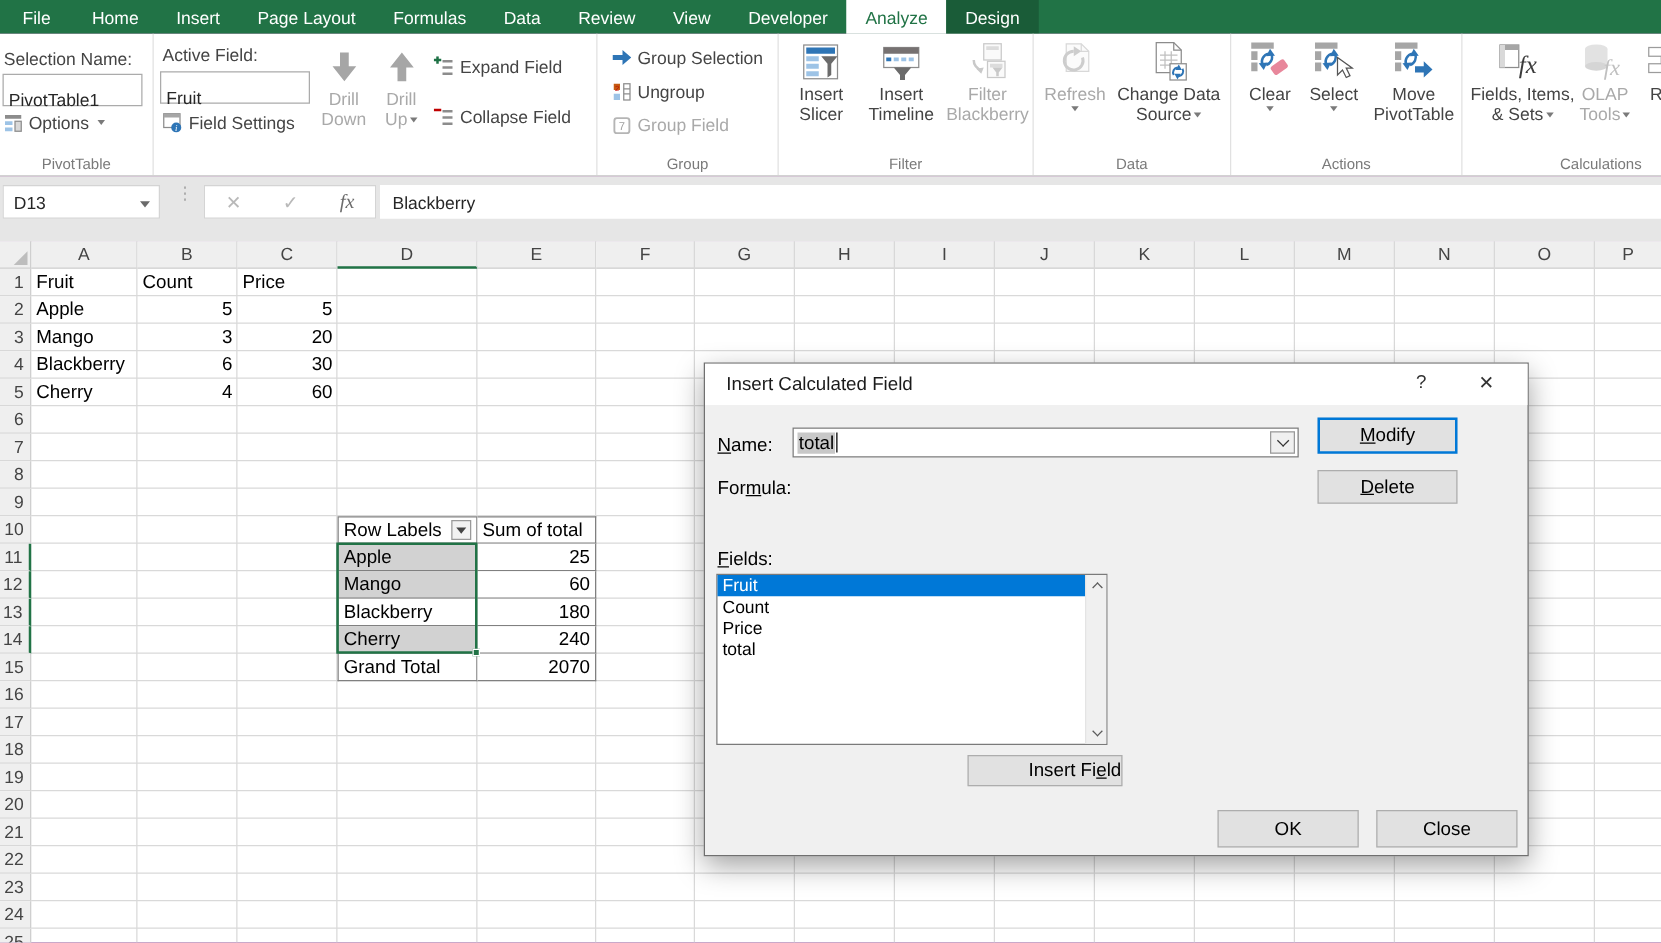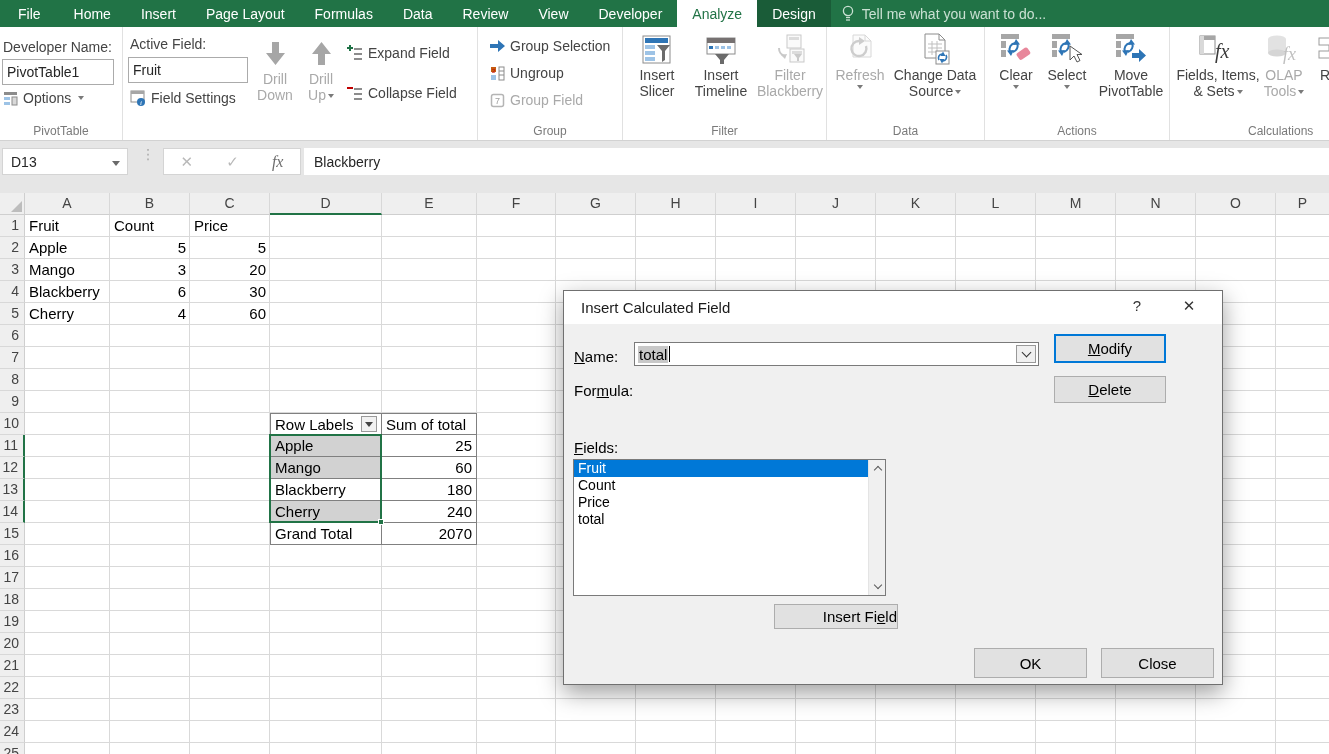--- a/index.html
+++ b/index.html
@@ -12,21 +12,21 @@
   .mtab.filetab { padding:0 18px; }
   .mtab.active { background:#fff; color:#217346; }
   .mtab.contextual { background:#1a5c38; }
   .tellme { display:flex; align-items:center; gap:7px; margin-left:10px; color:#c9e0d2; }
 
   
   .ribbon { position:absolute; left:0; top:27px; width:100%; height:114px; background:#fff; border-bottom:1px solid #d2d2d2; }
   .rgroup { position:absolute; top:0; height:113px; border-right:1px solid #e1e1e1; }
   .glabel { position:absolute; bottom:2px; left:0; right:0; text-align:center; font-size:12px; color:#7a7a7a; }
   .rtext { font-size:14px; color:#444; white-space:nowrap; }
-  .rinput { position:absolute; background:#fff; border:1px solid #ababab; font-size:14px; color:#262626; display:flex; align-items:center; padding:12px 4px; }
+  .rinput { position:absolute; background:#fff; border:1px solid #ababab; font-size:14px; color:#262626; display:flex; padding:12px 4px; }
   .smallbtn { position:absolute; display:flex; align-items:center; gap:5px; font-size:14px; color:#444; white-space:nowrap; cursor:default; }
   .smallbtn.dis, .bb.dis .bt, .dis { color:#a9a9a9; }
   .bb { position:absolute; display:flex; flex-direction:column; align-items:center; cursor:default; }
   .bb .bi { height:36px; display:flex; align-items:center; justify-content:center; }
   .bb .bt { font-size:14px; line-height:16px; text-align:center; color:#444; white-space:nowrap; }
   .bb.dis .bt { color:#a9a9a9; }
   .car { display:inline-block; width:0; height:0; border-left:3px solid transparent; border-right:3px solid transparent; border-top:4px solid #7a7a7a; margin-left:2px; vertical-align:middle; }
   .car.below { margin:2px 0 0 0; }
 
   
@@ -99,34 +99,26 @@
         <div class="mtab">Insert</div>
         <div class="mtab">Page Layout</div>
         <div class="mtab">Formulas</div>
         <div class="mtab">Data</div>
         <div class="mtab">Review</div>
         <div class="mtab">View</div>
         <div class="mtab">Developer</div>
         <div class="mtab active">Analyze</div>
         <div class="mtab contextual">Design</div>
       </div>
-    <div class="tellme">
-      <svg width="14" height="18" viewBox="0 0 14 18">
-        <circle cx="7" cy="6" r="4.6" fill="none" stroke="#c9e0d2" stroke-width="1.3"></circle>
-        <line x1="5" y1="12.5" x2="9" y2="12.5" stroke="#c9e0d2" stroke-width="1.3"></line>
-        <line x1="5" y1="15" x2="9" y2="15" stroke="#c9e0d2" stroke-width="1.3"></line>
-      </svg>
-      <span>Tell me what you want to do...</span>
-    </div>
   </div>
 
   <div class="ribbon">
 
     <div class="rgroup" style="left:0;width:123px;">
-      <div class="rtext" style="position:absolute;left:3px;top:12px;">Developer Name:</div>
+      <div class="rtext" style="position:absolute;left:3px;top:12px;">Selection Name:</div>
       <div class="rinput" style="left:2px;top:32px;width:112px;height:22px;">
           <span>PivotTable1</span>
         </div>
       <div class="smallbtn" style="left:3px;top:63px;">
         <svg width="15" height="15" viewBox="0 0 15 15">
             <rect x="1" y="1" width="13" height="3" fill="#8c8c8c"></rect>
             <rect x="1" y="6" width="6" height="3" fill="#9dc3e6"></rect>
             <rect x="1" y="11" width="6" height="3" fill="#9dc3e6"></rect>
             <rect x="9" y="6" width="5" height="8" fill="#d9d9d9" stroke="#8c8c8c" stroke-width="1"></rect>
           </svg>

